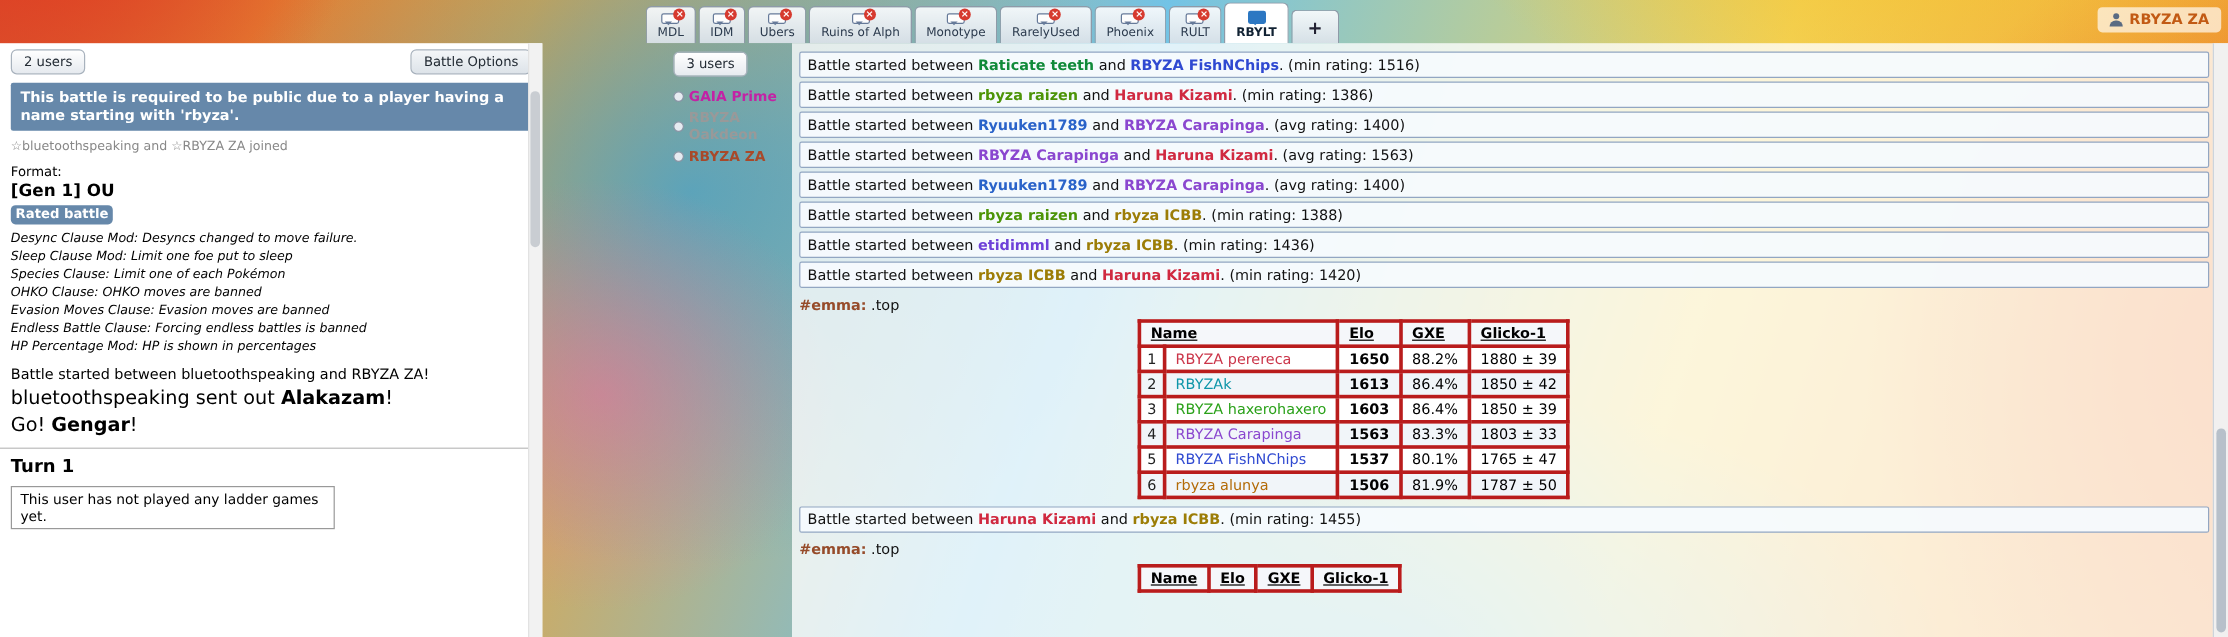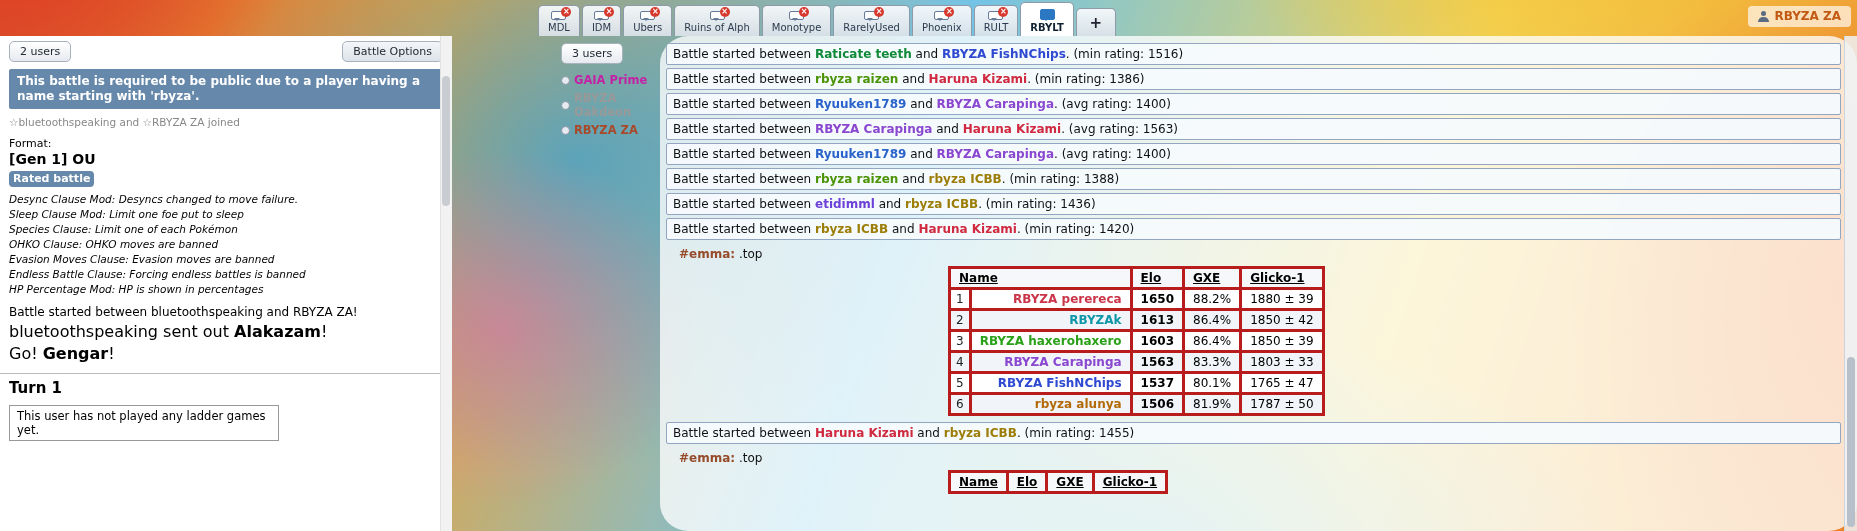--- a/index.html
+++ b/index.html
@@ -71,31 +71,31 @@
   .vscroll{position:absolute;right:0;top:0;bottom:0;width:11px;background:#f2f2f2;border-left:1px solid #e2e2e2;}
   .vscroll .thumb{position:absolute;left:1px;width:8px;height:130px;background:#c9cdd2;border-radius:4px;top:40px;}
 
   
   .room-panel{position:absolute;left:552px;top:36px;right:0;bottom:0;}
   .userlist{position:absolute;left:0;top:0;width:108px;bottom:0;padding:6px 0 0 7px;box-sizing:border-box;}
   .userlist .btn{margin:0 0 7px 2px;}
   .userlist-item{display:flex;align-items:center;gap:4px;padding:2px 2px;font-size:11.5px;font-weight:bold;cursor:pointer;}
   .user-dot{width:7px;height:7px;border:1px solid #8895a5;border-radius:50%;background:#e6ebf1;flex:none;}
   .chat{position:absolute;left:108px;top:0;right:0;bottom:0;background:rgba(255,255,255,.78);
-    padding:4px 16px 0 6px;box-sizing:border-box;overflow:hidden;font-size:12px;border-radius:28px;}
+    padding:4px 16px 0 6px;box-sizing:border-box;overflow:hidden;font-size:12px;}
   .battle-notice{margin:3px 0;padding:2px 6px;border:1px solid #92a6c2;background:rgba(246,250,253,.95);
     border-radius:2px;line-height:16px;color:#111;}
   .battle-notice strong{cursor:pointer;}
-  .chat-line{margin:7px 13px 5px;color:#111;}
+  .chat-line{margin:7px 0 5px;color:#111;}
   .ladder-table{margin:3px 0 6px 282px;border-collapse:collapse;background:#fff;}
   .ladder-table th,.ladder-table td{border:3px solid #b91c1c;padding:2px 8px;font-size:12px;text-align:left;}
   .ladder-table th{font-weight:bold;text-decoration:underline;background:#f5f7fa;}
   .ladder-table tbody tr:nth-child(even){background:#f1f5f9;}
   .ladder-table td.rank{text-align:right;padding:2px 5px;color:#222;}
-  .ladder-table td.pname{font-weight:bold;cursor:pointer;text-align:right;}
+  .ladder-table td.pname{font-weight:normal;cursor:pointer;}
   .ladder-table td.elo{font-weight:bold;}
   .chat-scroll{position:absolute;right:0;top:0;bottom:0;width:12px;background:rgba(238,242,246,.85);border-left:1px solid #ccd4dc;}
   .chat-scroll .thumb{position:absolute;left:2px;width:8px;bottom:4px;height:170px;background:#b7c0ca;border-radius:4px;}
 </style>
 </head>
 <body>
 
 <div class="header">
   <div class="tabbar">
     <div id="tabs">

